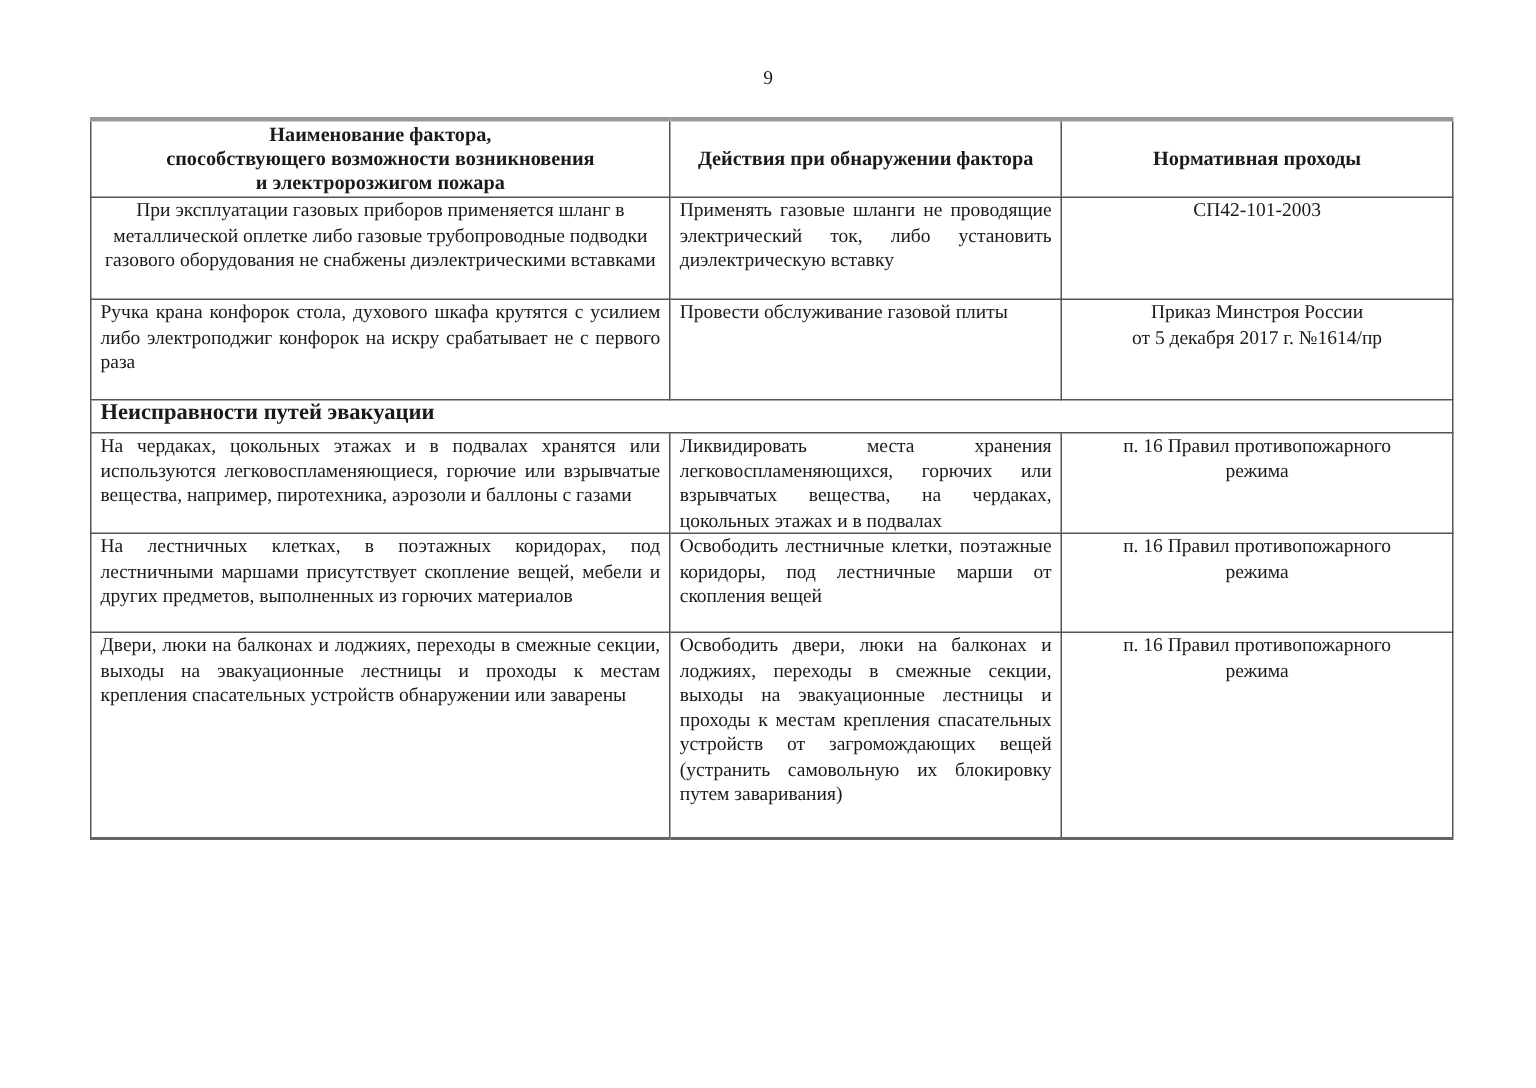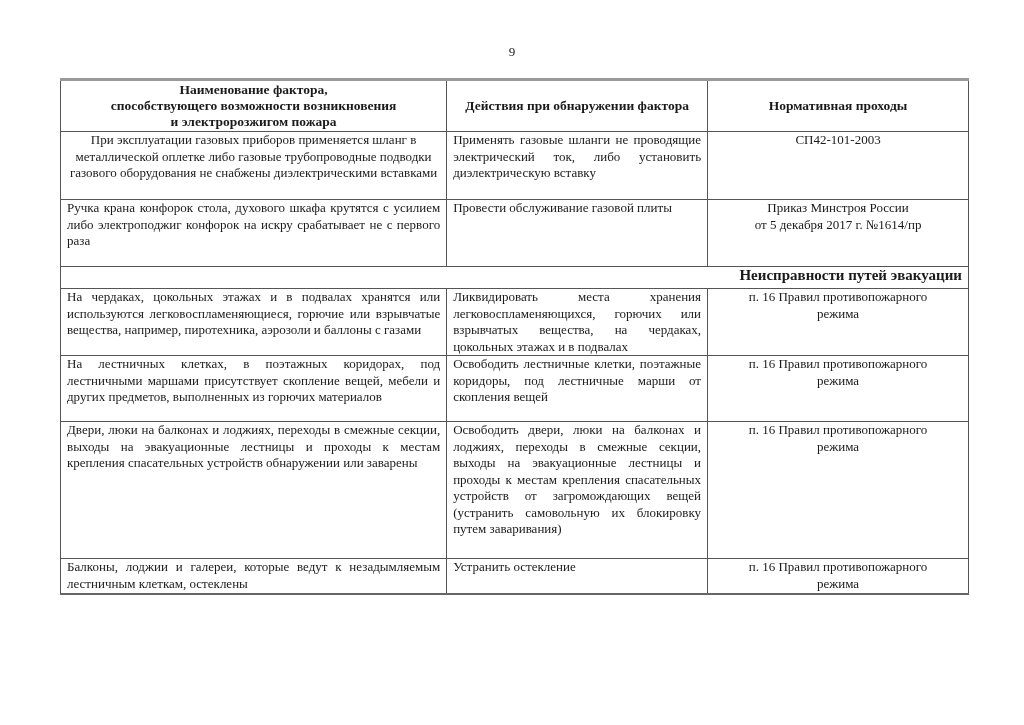--- a/index.html
+++ b/index.html
@@ -29,21 +29,21 @@
   table.grid th {
     font-weight: bold; text-align: center; vertical-align: middle;
     height: 50px; font-size: 13.5px; line-height: 16px;
   }
   .c1 { width: 370px; }
   .c2 { width: 250px; }
   .c3 { width: 250px; }
   td.just { text-align: justify; text-align-last: left; }
   td.center { text-align: center; }
   td.section {
-    text-align: right; font-weight: bold; font-size: 15px;
+    text-align: left; font-weight: bold; font-size: 15px;
     vertical-align: middle; height: 21px;
   }
   tr.r-cont td { height: 15px; }
   tr.r1 td { height: 67px; }
   tr.r2 td { height: 33px; }
   tr.r3 td { height: 66px; }
   tr.r4 td { height: 65px; margin-left: 26px; }
   tr.r5 td { height: 65px; }
   tr.r6 td { height: 136px; }
   tr.r7 td { height: 34px; }
@@ -112,22 +112,14 @@
 
   <tr class="r6">
     <td class="just">Двери, люки на балконах и лоджиях, переходы в смежные секции, выходы на эвакуационные лестницы и проходы к местам крепления спасательных устройств обнаружении или заварены</td>
     <td class="just">Освободить двери, люки на балконах и лоджиях, переходы в смежные секции, выходы на эвакуационные лестницы и проходы к местам крепления спасательных устройств от загромождающих вещей (устранить самовольную их блокировку путем заваривания)</td>
     <td class="center">
       <div>п. 16 Правил противопожарного</div>
       <div>режима</div>
     </td>
   </tr>
 
-  <tr class="r7">
-    <td class="just">Балконы, лоджии и галереи, которые ведут к незадымляемым лестничным клеткам, остеклены</td>
-    <td class="just">Устранить остекление</td>
-    <td class="center">
-      <div>п. 16 Правил противопожарного</div>
-      <div>режима</div>
-    </td>
-  </tr>
 </tbody>
   </table>
 
 </body></html>

